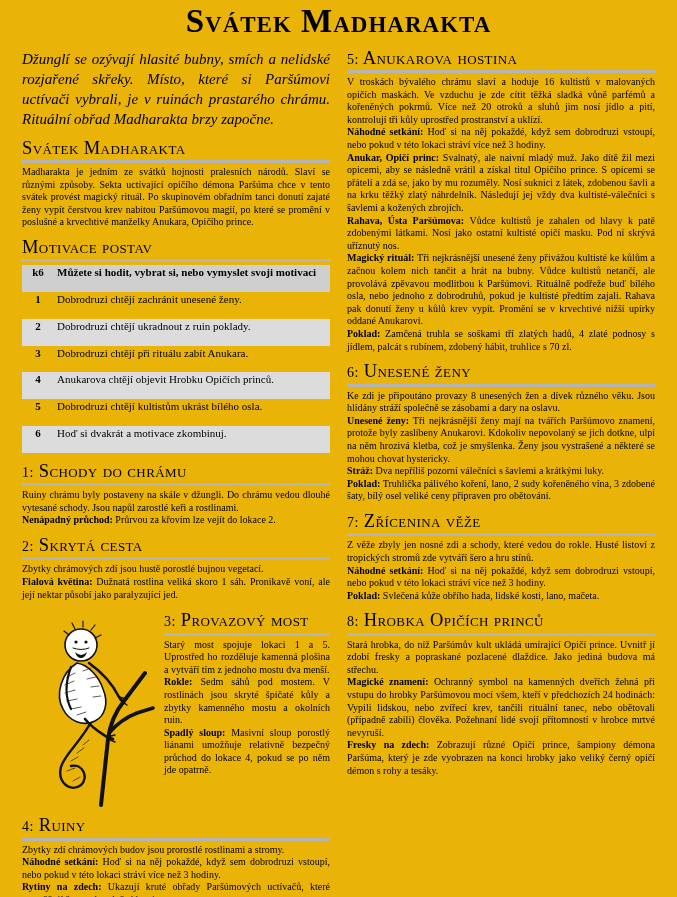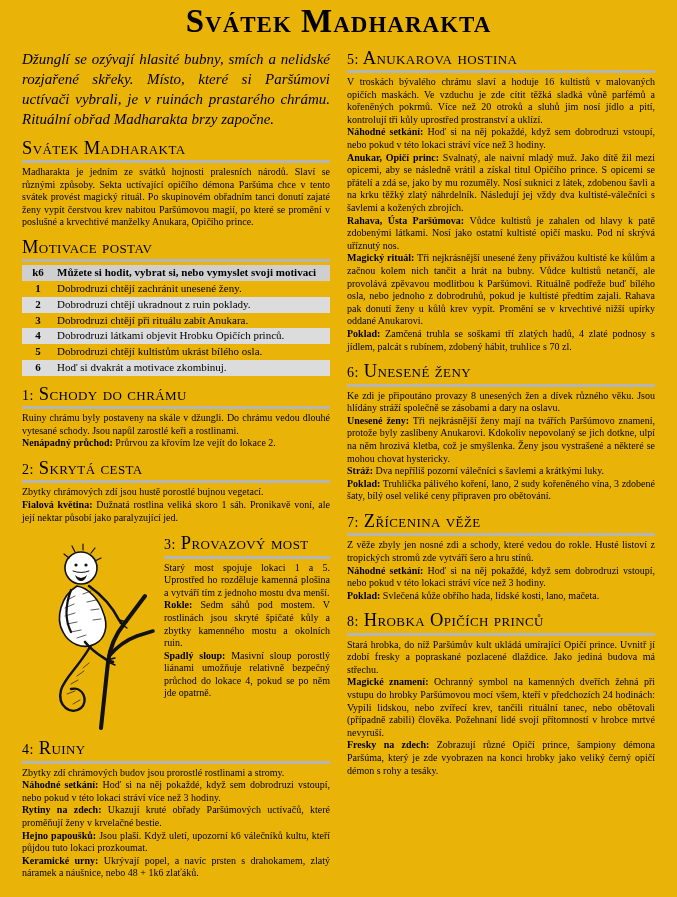--- a/index.html
+++ b/index.html
@@ -51,21 +51,21 @@
     text-align:justify;
   }
   .para b{font-weight:bold;}
   table.motivace{
     width:100%;
     border-collapse:collapse;
     font-size:11px;
     margin-top:1px;
   }
   table.motivace th, table.motivace td{
-    padding:1px 3px 1px 3px;
+    padding:1px 3px 12px 3px;
     text-align:left;
     vertical-align:top;
     line-height:1.25;
   }
   table.motivace th.cnum, table.motivace td.cnum{
     width:26px;text-align:center;font-weight:bold;
   }
   table.motivace thead tr{background:#cfcfcf;font-weight:bold;}
   table.motivace tbody tr:nth-child(even){background:#dcdcdc;}
   .monkey-row{display:flex;margin-top:10px;}
@@ -107,21 +107,21 @@
             <tr>
                 <td class="cnum">2</td>
                 <td>Dobrodruzi chtějí ukradnout z ruin poklady.</td>
               </tr>
             <tr>
                 <td class="cnum">3</td>
                 <td>Dobrodruzi chtějí při rituálu zabít Anukara.</td>
               </tr>
             <tr>
                 <td class="cnum">4</td>
-                <td>Dobrodruzi látkami objevit Hrobku Opičích princů.</td>
+                <td>Anukarova chtějí objevit Hrobku Opičích princů.</td>
               </tr>
             <tr>
                 <td class="cnum">5</td>
                 <td>Dobrodruzi chtějí kultistům ukrást bílého osla.</td>
               </tr>
             <tr>
                 <td class="cnum">6</td>
                 <td>Hoď si dvakrát a motivace zkombinuj.</td>
               </tr>
           </tbody>

